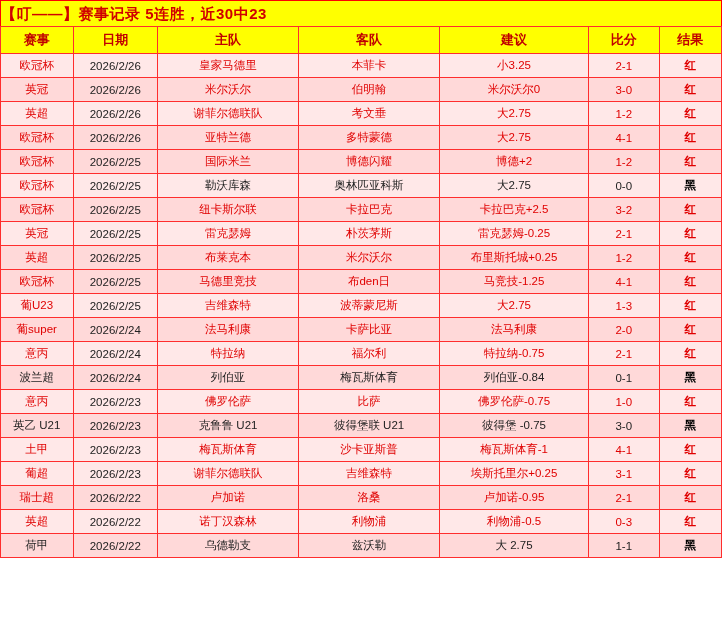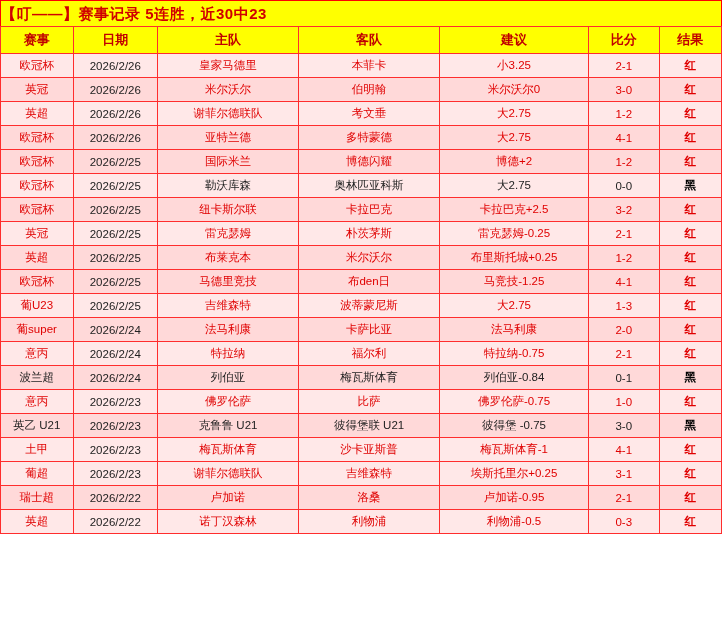--- a/index.html
+++ b/index.html
@@ -253,15 +253,24 @@
         </tr>
         <tr>
           <td class="c-red">英超</td>
           <td class="c-dark">2026/2/22</td>
           <td class="c-red">诺丁汉森林</td>
           <td class="c-red">利物浦</td>
           <td class="c-red">利物浦-0.5</td>
           <td class="c-red">0-3</td>
           <td class="res-red">红</td>
         </tr>
+        <tr class="alt">
+          <td class="c-dark">荷甲</td>
+          <td class="c-dark">2026/2/22</td>
+          <td class="c-dark">乌德勒支</td>
+          <td class="c-dark">兹沃勒</td>
+          <td class="c-dark">大 2.75</td>
+          <td class="c-dark">1-1</td>
+          <td class="res-black">黑</td>
+        </tr>
       </tbody>
   </table>
 </div>
 
 </body></html>

